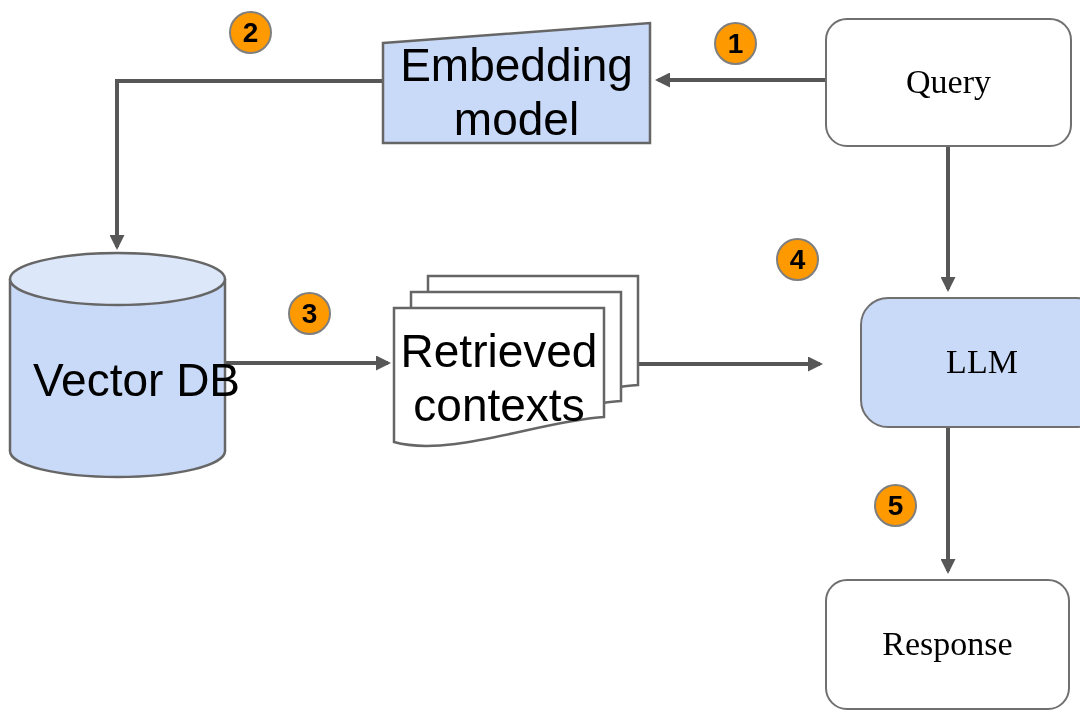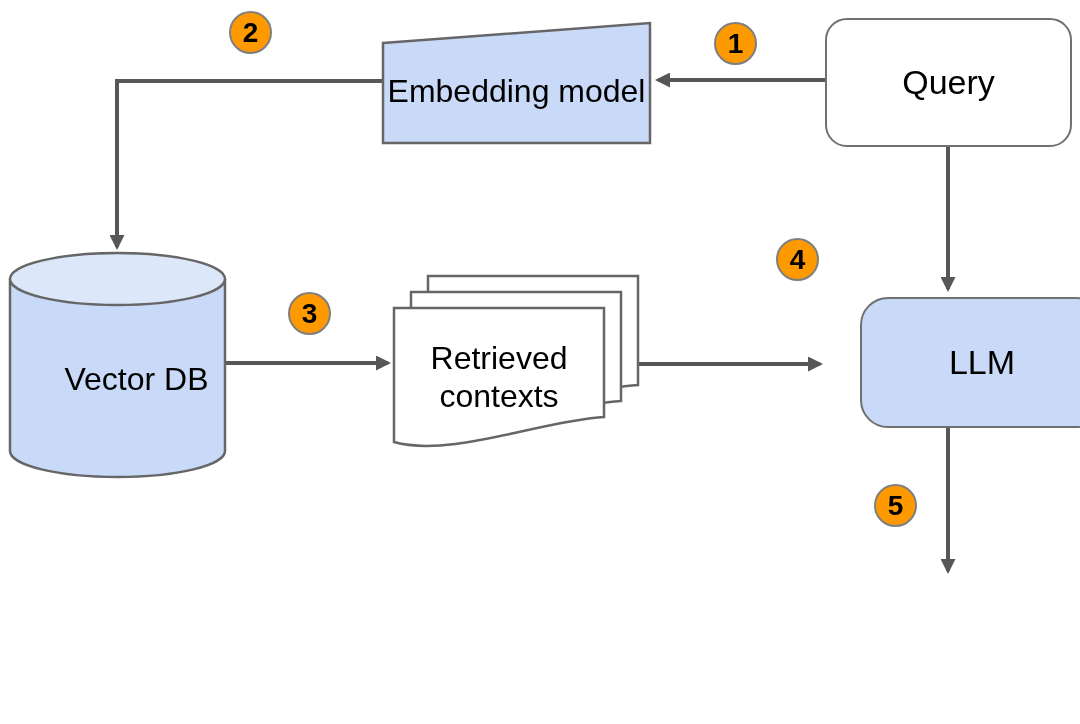--- a/index.html
+++ b/index.html
@@ -29,29 +29,30 @@
     background: #ffffff;
     border: 2.5px solid #707070;
     border-radius: 22px;
     display: flex;
     align-items: center;
     justify-content: center;
     text-align: right;
     font-size: 34px;
     line-height: 1.18;
     color: #000000;
+    font-family: Liberation Serif, serif;
   }
   .node.blue { background: #c9daf8; margin-left: 34px; }
   .shape-label {
     position: absolute;
     display: flex;
     align-items: center;
     justify-content: center;
     text-align: center;
-    font-size: 32px;
+    font-size: 46px;
     line-height: 1.18;
     color: #000000;
   }
   .badge {
     position: absolute;
     box-sizing: border-box;
     width: 43px;
     height: 43px;
     border-radius: 50%;
     background: #ff9900;
@@ -101,20 +102,23 @@
   </svg>
 
   <div class="node" style="left:825px; top:18px; width:247px; height:129px;">
     <span>Query</span>
   </div>
 
   <div class="node blue" style="left:826px; top:297px; width:244px; height:131px; border-radius:28px;">
     <span>LLM</span>
   </div>
 
+  <div class="node" style="left:825px; top:579px; width:245px; height:131px;">
+    <span>Response</span>
+  </div>
 
   <div class="shape-label" style="left:383px; top:38px; width:267px; height:108px;">Embedding model</div>
 
   <div class="shape-label" style="left:10px; top:352px; width:253px; height:56px;">Vector DB</div>
 
   <div class="shape-label" style="left:394px; top:324px; width:210px; height:108px;">Retrieved contexts</div>
 
   <div class="badge" style="left:714px; top:22px;">1</div>
   <div class="badge" style="left:229px; top:11px;">2</div>
   <div class="badge" style="left:288px; top:292px;">3</div>

